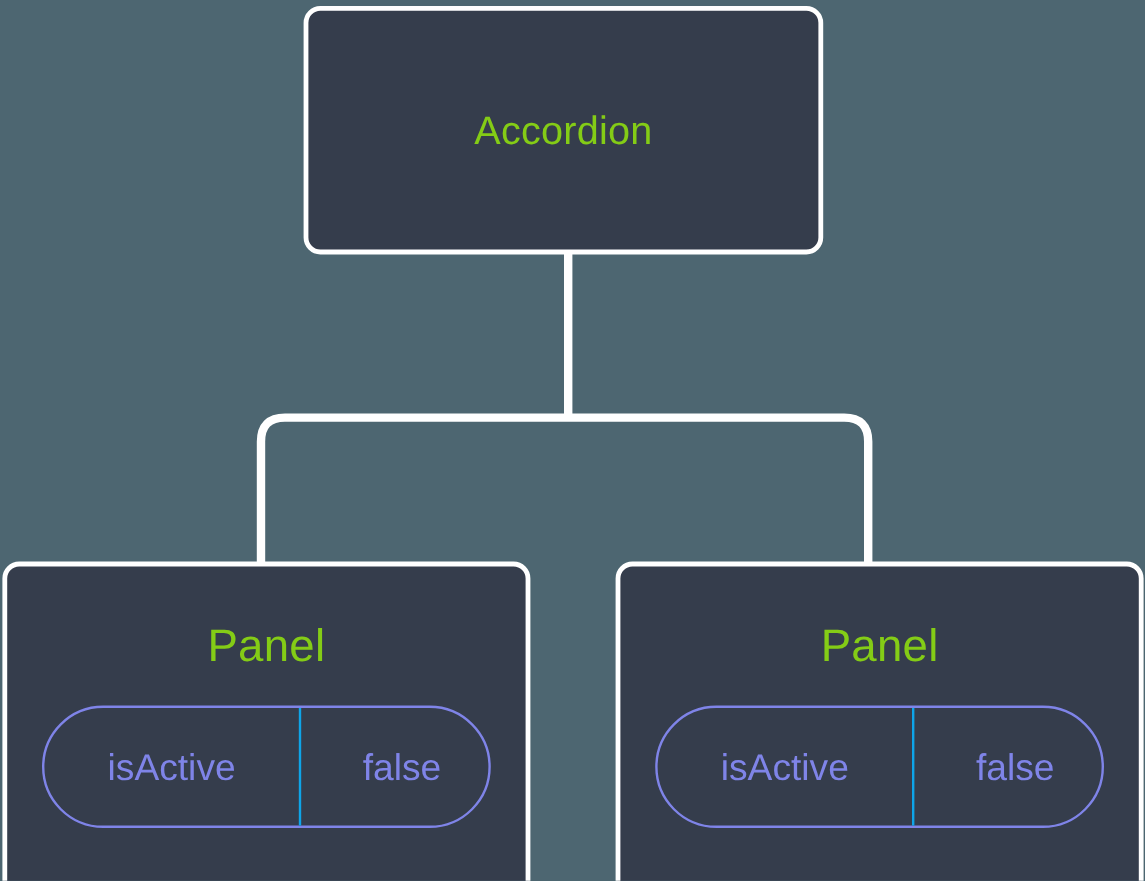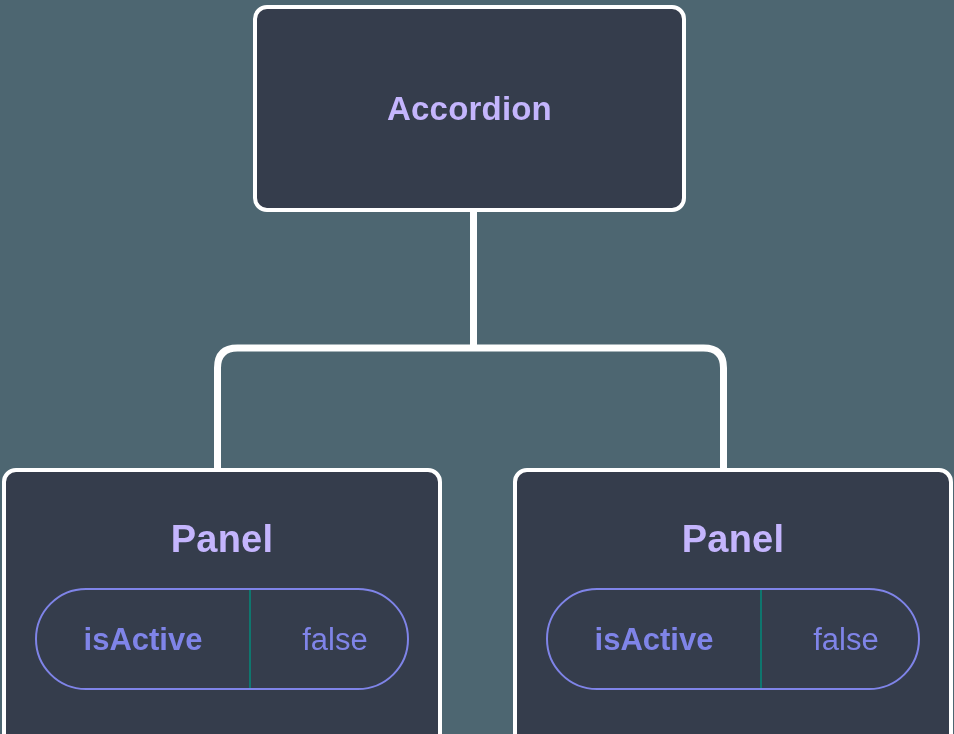--- a/index.html
+++ b/index.html
@@ -46,23 +46,23 @@
 
   .node-root {
     left: 253px;
     top: 5px;
     width: 433px;
     height: 207px;
     justify-content: center;
   }
 
   .node-title {
-    color: #c4b5fd;
+    color: #84cc16;
     font-size: 33px;
-    font-weight: 700;
+    font-weight: 400;
     letter-spacing: 0.2px;
     line-height: 1;
     white-space: nowrap;
   }
 
   .node-panel {
     width: 440px;
     height: 290px;
     top: 468px;
     padding-top: 48px;
@@ -97,22 +97,21 @@
     justify-content: center;
     color: #7f84e8;
     font-size: 31px;
     line-height: 1;
     white-space: nowrap;
     box-sizing: border-box;
   }
 
   .pill-key {
     width: 214px;
-    border-right: 2px solid #0f766e;
-    font-weight: bold;
+    border-right: 2px solid #0ea5e9;
   }
 
   .pill-value {
     width: 156px;
     padding-left: 12px;
   }
 </style>
 </head>
 <body>
 

